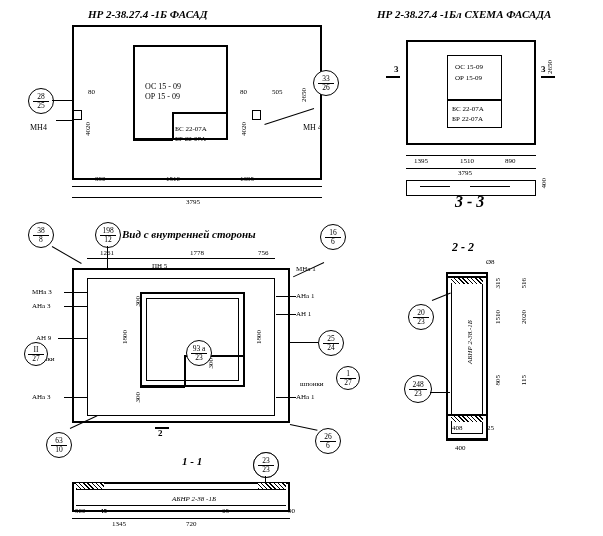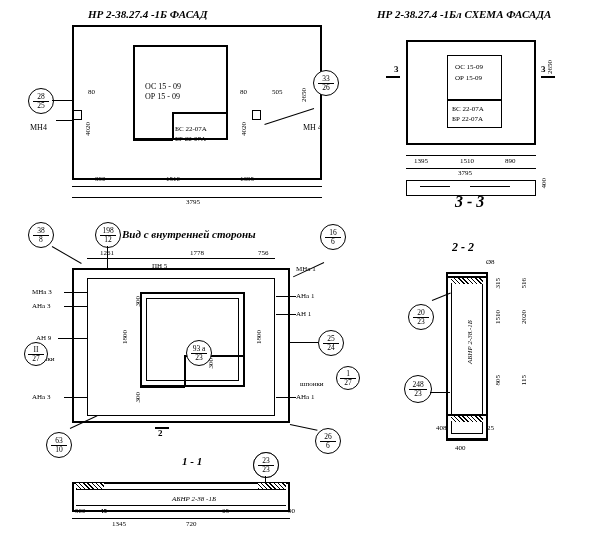--- a/index.html
+++ b/index.html
@@ -214,21 +214,21 @@
 
 <div class="abs vtxt" style="left:466px;top:320px;font-style:italic;">АБНР 2-38.-1Б</div>
 
 <div class="abs dim" style="left:486px;top:258px;">Ø8</div>
 <div class="abs vtxt" style="left:494px;top:278px;">315</div>
 <div class="abs vtxt" style="left:520px;top:278px;">516</div>
 <div class="abs vtxt" style="left:494px;top:310px;">1510</div>
 <div class="abs vtxt" style="left:520px;top:310px;">2020</div>
 <div class="abs vtxt" style="left:494px;top:375px;">805</div>
 <div class="abs vtxt" style="left:520px;top:375px;">115</div>
-<div class="abs dim" style="left:436px;top:424px;">408</div>
+<div class="abs dim" style="left:452px;top:424px;">408</div>
 <div class="abs dim" style="left:455px;top:444px;">400</div>
 <div class="abs dim" style="left:487px;top:424px;">25</div>
 <div class="ln h1" style="left:446px;top:440px;width:42px;"></div>
 
 <div class="bub" style="left:408px;top:304px;width:24px;height:24px;">
   <span class="u">20</span>
   <span class="d">23</span>
 </div>
 <div class="ln h1" style="left:432px;top:300px;width:20px;transform:rotate(-22deg);transform-origin:left center;"></div>
 

